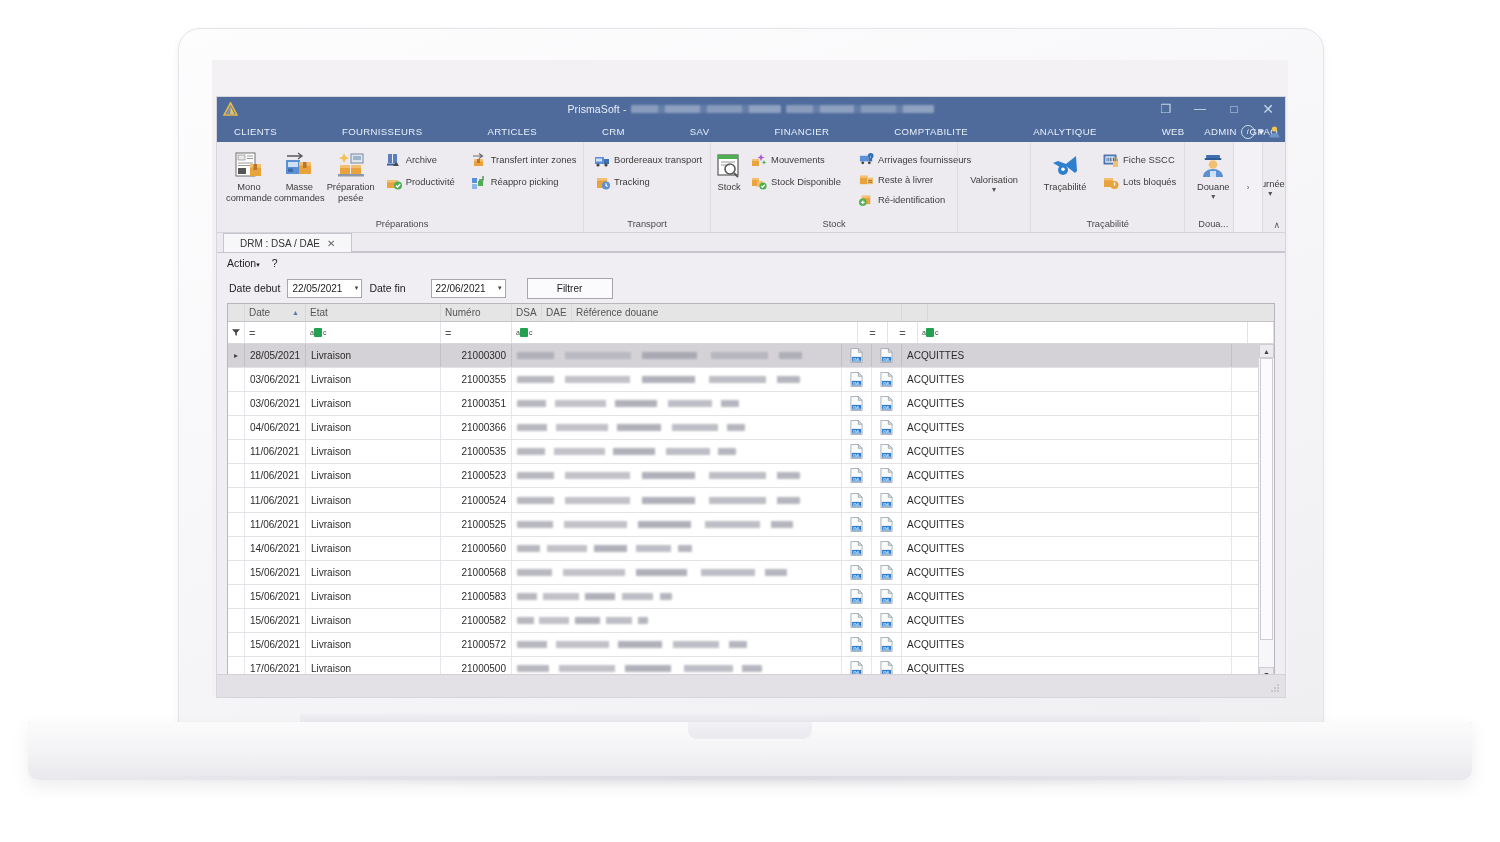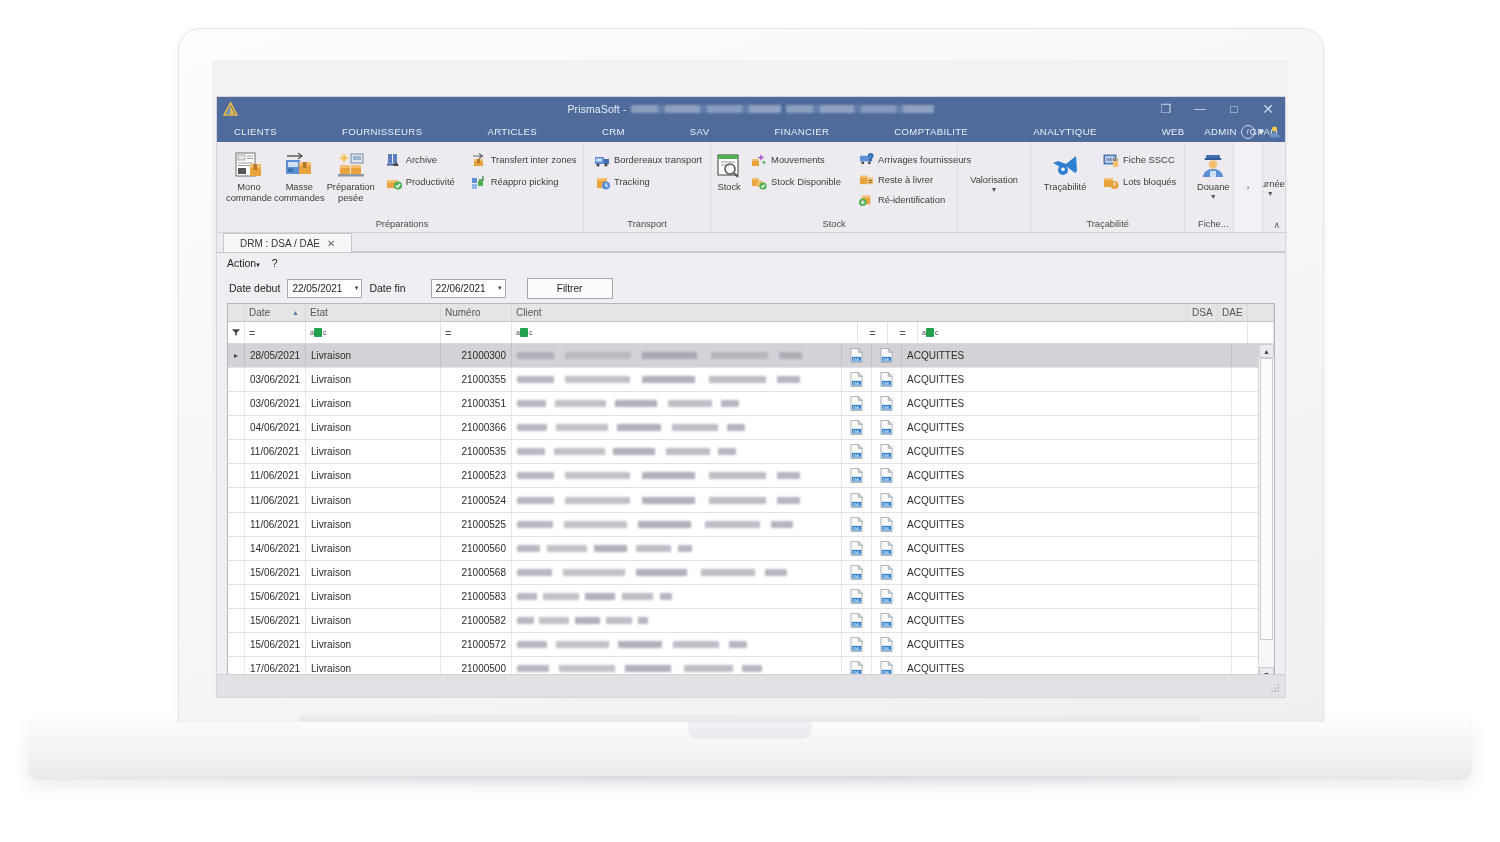--- a/index.html
+++ b/index.html
@@ -626,21 +626,21 @@
                 <rect x="4.5" y="5" width="17" height="2" rx="1" fill="#2f5a96"></rect>
                 <circle cx="13" cy="11.5" r="4.3" fill="#f2c070"></circle>
                 <path d="M3 24c0-5 4.5-8 10-8s10 3 10 8z" fill="#5b8fd6"></path>
                 <rect x="10" y="18" width="6" height="6" fill="#cfe0f5"></rect>
               </svg>
             </span>
             <span class="bl">Douane</span>
             <span class="chev">▾</span>
           </div>
         </div>
-        <div class="rgroup-label">Fiche...</div>
+        <div class="rgroup-label">Doua...</div>
       </div>
 
       <div class="rgroup" style="width:52px">
         <div class="rgroup-body">
           <div class="big-btn" style="width:46px;justify-content:flex-end;padding-top:30px">
             <span class="bl">Tournées</span>
             <span class="chev">▾</span>
           </div>
         </div>
         <div class="rgroup-label">&nbsp;</div>
@@ -682,23 +682,23 @@
     <div class="grid-wrap">
 
       <div class="grow ghead">
         <div class="gcell c-ind"></div>
         <div class="gcell c-date">
           <span>Date</span>
           <span class="sort-arrow">▲</span>
         </div>
         <div class="gcell c-etat">Etat</div>
         <div class="gcell c-num" style="justify-content:flex-start">Numéro</div>
-        <div class="gcell c-client">Client</div>
         <div class="gcell c-dsa" style="justify-content:flex-start">DSA</div>
         <div class="gcell c-dae" style="justify-content:flex-start">DAE</div>
+        <div class="gcell c-ref">Référence douane</div>
         <div class="gcell c-tail"></div>
       </div>
 
       <div class="grow gfilter">
         <div class="gcell c-ind">
           <svg width="9" height="9" viewBox="0 0 10 10">
               <path d="M0 1h10L6 5.2V9L4 8V5.2z" fill="#444"></path>
             </svg>
         </div>
         <div class="gcell c-date">

